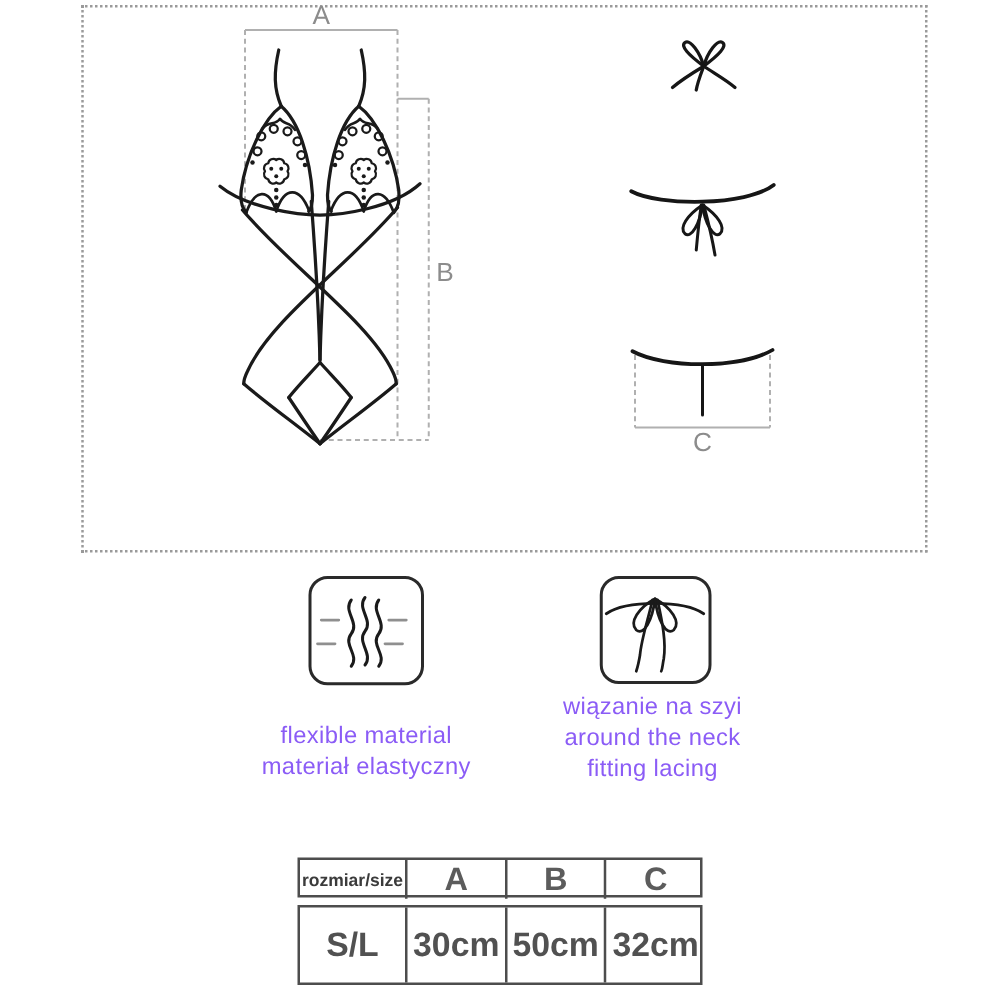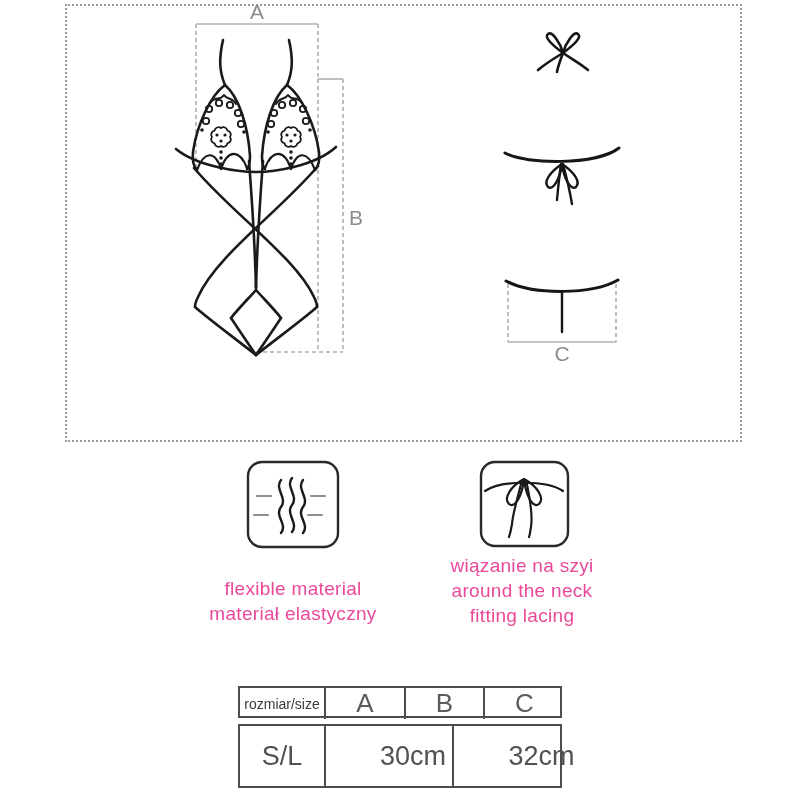--- a/index.html
+++ b/index.html
@@ -6,32 +6,32 @@
   #stage{
     position:relative;width:800px;height:800px;background:#ffffff;overflow:hidden;
     font-family:"Liberation Sans", sans-serif;
   }
   .dotted-border{
     position:absolute;left:65px;top:4px;width:673px;height:434px;
     border:2px dotted #9a9a9a;
   }
   svg.diagram{position:absolute;left:0;top:0;}
   .caption{
-    position:absolute;text-align:center;color:#ec4899;
+    position:absolute;text-align:center;color:#8b5cf6;
     font-size:19px;line-height:25px;letter-spacing:0.3px;
   }
   .caption-left{left:193px;top:576px;width:200px;}
   .caption-right{left:422px;top:553px;width:200px;}
-  .size-table{position:absolute;left:238px;top:686px;width:324px;}
+  .size-table{position:absolute;left:238px;top:686px;width:324px;font-weight:bold;}
   .trow{
     display:grid;grid-template-columns:86px 80px 79px 79px;
     border:2px solid #4d4d4d;box-sizing:border-box;background:#fff;
   }
   .trow-header{height:32px;}
-  .trow-data{height:64px;margin-top:6px;gap:48px;}
+  .trow-data{height:64px;margin-top:6px;}
   .tcell{
     display:flex;align-items:center;justify-content:center;
     border-right:2px solid #4d4d4d;box-sizing:border-box;
   }
   .tcell:last-child{border-right:none;}
   .th-size{font-size:14px;color:#3b3b3b;}
   .th-letter{font-size:26px;color:#5c5c5c;}
   .td-val{font-size:27px;color:#515151;}
   text.dim-label{fill:#8c8c8c;font-size:21px;font-family:"Liberation Sans",sans-serif;}
 </style>
@@ -184,17 +184,18 @@
   <div class="size-table">
     <div class="trow trow-header">
       <div class="tcell th-size">rozmiar/size</div>
       <div class="tcell th-letter">A</div>
       <div class="tcell th-letter">B</div>
       <div class="tcell th-letter">C</div>
     </div>
     <div class="trow trow-data">
       <div class="tcell td-val">S/L</div>
       <div class="tcell td-val">30cm</div>
+      <div class="tcell td-val">50cm</div>
       <div class="tcell td-val">32cm</div>
     </div>
   </div>
 
 </div>
 
 </body></html>

